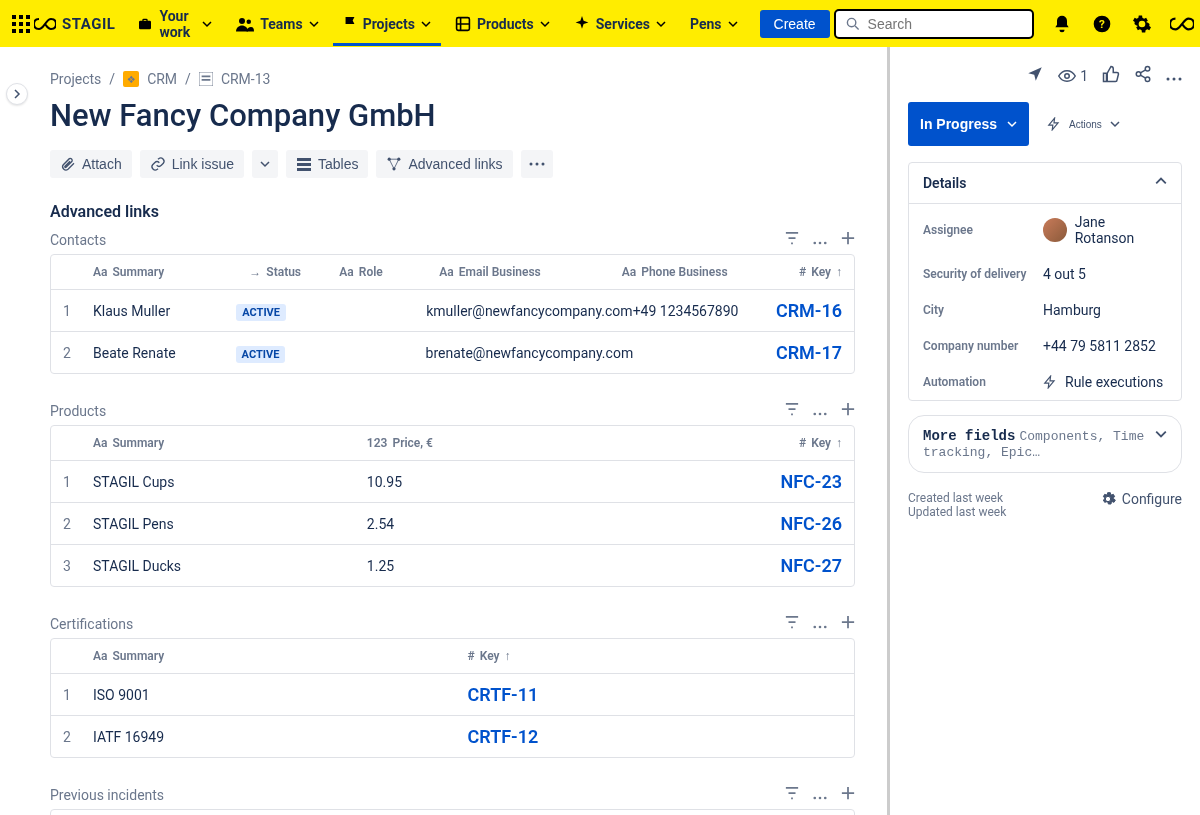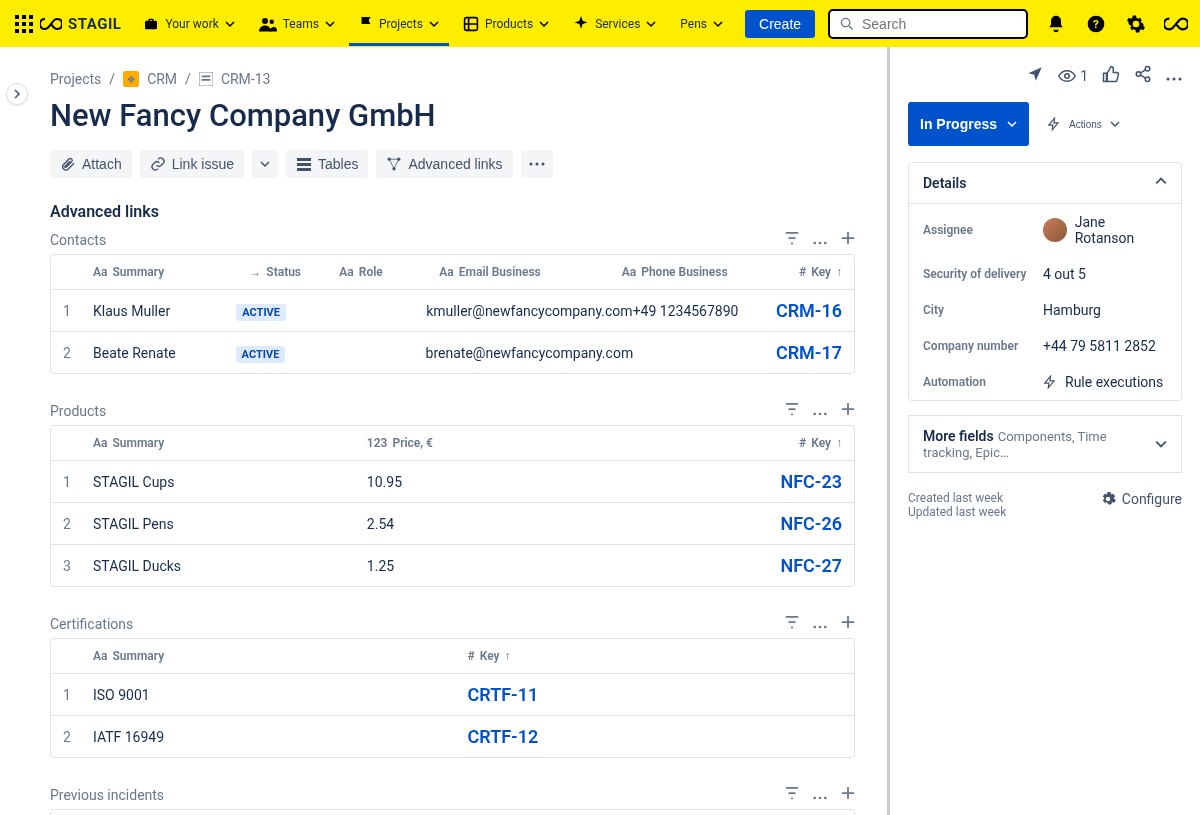--- a/index.html
+++ b/index.html
@@ -1,21 +1,21 @@
 <!DOCTYPE html>
 <html><head>
 <meta charset="utf-8">
 <style>
 * { box-sizing: border-box; margin: 0; padding: 0; }
 body { font-family: -apple-system, BlinkMacSystemFont, "Segoe UI", Roboto, sans-serif; font-size: 14px; color: #172B4D; background: #fff; }
 .topbar { background: #FFED00; height: 47px; display: flex; align-items: center; padding: 0 12px; gap: 4px; }
 .topbar-left { display: flex; align-items: center; gap: 4px; flex: 1; }
 .apps-btn { width: 24px; height: 24px; display: flex; align-items: center; justify-content: center; cursor: pointer; }
 .logo { display: flex; align-items: center; gap: 6px; font-weight: 700; font-size: 15px; letter-spacing: 0.5px; margin-right: 8px; }
-.nav-item { display: flex; align-items: center; gap: 6px; padding: 6px 10px; border-radius: 3px; cursor: pointer; font-weight: 400; font-size: 12px; }
+.nav-item { display: flex; align-items: center; gap: 6px; padding: 6px 10px; border-radius: 3px; cursor: pointer; font-weight: 700; font-size: 14px; }
 .nav-item.active { border-bottom: 3px solid #0052CC; border-radius: 0; padding-bottom: 11px; padding-top: 14px; }
 .create-btn { background: #0052CC; color: #fff; padding: 6px 14px; border-radius: 3px; font-weight: 500; cursor: pointer; border: none; font-size: 14px; margin-left: 8px; }
 .search-box { background: #fff; border: 2px solid #000; border-radius: 5px; padding: 5px 10px; display: flex; align-items: center; gap: 8px; width: 200px; }
 .search-box input { border: none; outline: none; flex: 1; font-size: 14px; background: transparent; }
 .topbar-right { display: flex; align-items: center; gap: 16px; margin-left: 12px; }
 .icon-btn { width: 24px; height: 24px; display: flex; align-items: center; justify-content: center; cursor: pointer; }
 .main { display: flex; height: calc(100vh - 47px); }
 .left-collapse { width: 18px; position: relative; }
 .left-collapse-btn { position: absolute; top: 36px; left: 6px; width: 22px; height: 22px; border: 1px solid #DFE1E6; border-radius: 50%; background: #fff; display: flex; align-items: center; justify-content: center; cursor: pointer; box-shadow: 0 1px 2px rgba(0,0,0,0.1); }
 .content { flex: 1; padding: 24px 32px; overflow-y: auto; border-right: 3px solid #ccc; }
@@ -49,21 +49,21 @@
 .watch { display: flex; align-items: center; gap: 4px; }
 .status-row { display: flex; gap: 10px; margin-bottom: 16px; }
 .status-btn { background: #0052CC; color: #fff; padding: 14px 12px; border-radius: 3px; display: flex; align-items: center; gap: 10px; font-weight: 600; cursor: pointer; border: none; font-size: 14px; }
 .actions-btn { background: transparent; border: none; display: flex; align-items: center; gap: 8px; font-weight: 500; cursor: pointer; font-size: 10px; color: #42526E; padding: 7px 8px; }
 .details-panel { border: 1px solid #DFE1E6; border-radius: 4px; margin-bottom: 14px; }
 .details-head { display: flex; justify-content: space-between; padding: 12px 14px; font-weight: 600; cursor: pointer; border-bottom: 1px solid #DFE1E6; }
 .detail-row { display: flex; padding: 10px 14px; align-items: center; }
 .detail-label { width: 120px; font-size: 12px; font-weight: 600; color: #6B778C; }
 .detail-value { flex: 1; font-size: 14px; display: flex; align-items: center; gap: 8px; }
 .avatar { width: 24px; height: 24px; border-radius: 50%; background: linear-gradient(135deg, #c97b5a, #8a5a3a); }
-.more-fields { border: 1px solid #DFE1E6; border-radius: 0; padding: 12px 14px; display: flex; justify-content: space-between; align-items: center; cursor: pointer; margin-bottom: 18px; }
+.more-fields { border: 1px solid #DFE1E6; border-radius: 16px; padding: 12px 14px; display: flex; justify-content: space-between; cursor: pointer; margin-bottom: 18px; font-family: Liberation Mono, monospace; }
 .more-fields-label { font-weight: 600; }
 .more-fields-hint { color: #6B778C; font-size: 13px; margin-left: 4px; font-weight: 400; }
 .meta { display: flex; justify-content: space-between; align-items: flex-start; font-size: 12px; color: #6B778C; }
 .configure { display: flex; align-items: center; gap: 6px; color: #42526E; font-size: 14px; }
 svg { flex-shrink: 0; }
 </style>
 </head>
 <body>
 
 <div class="topbar">

